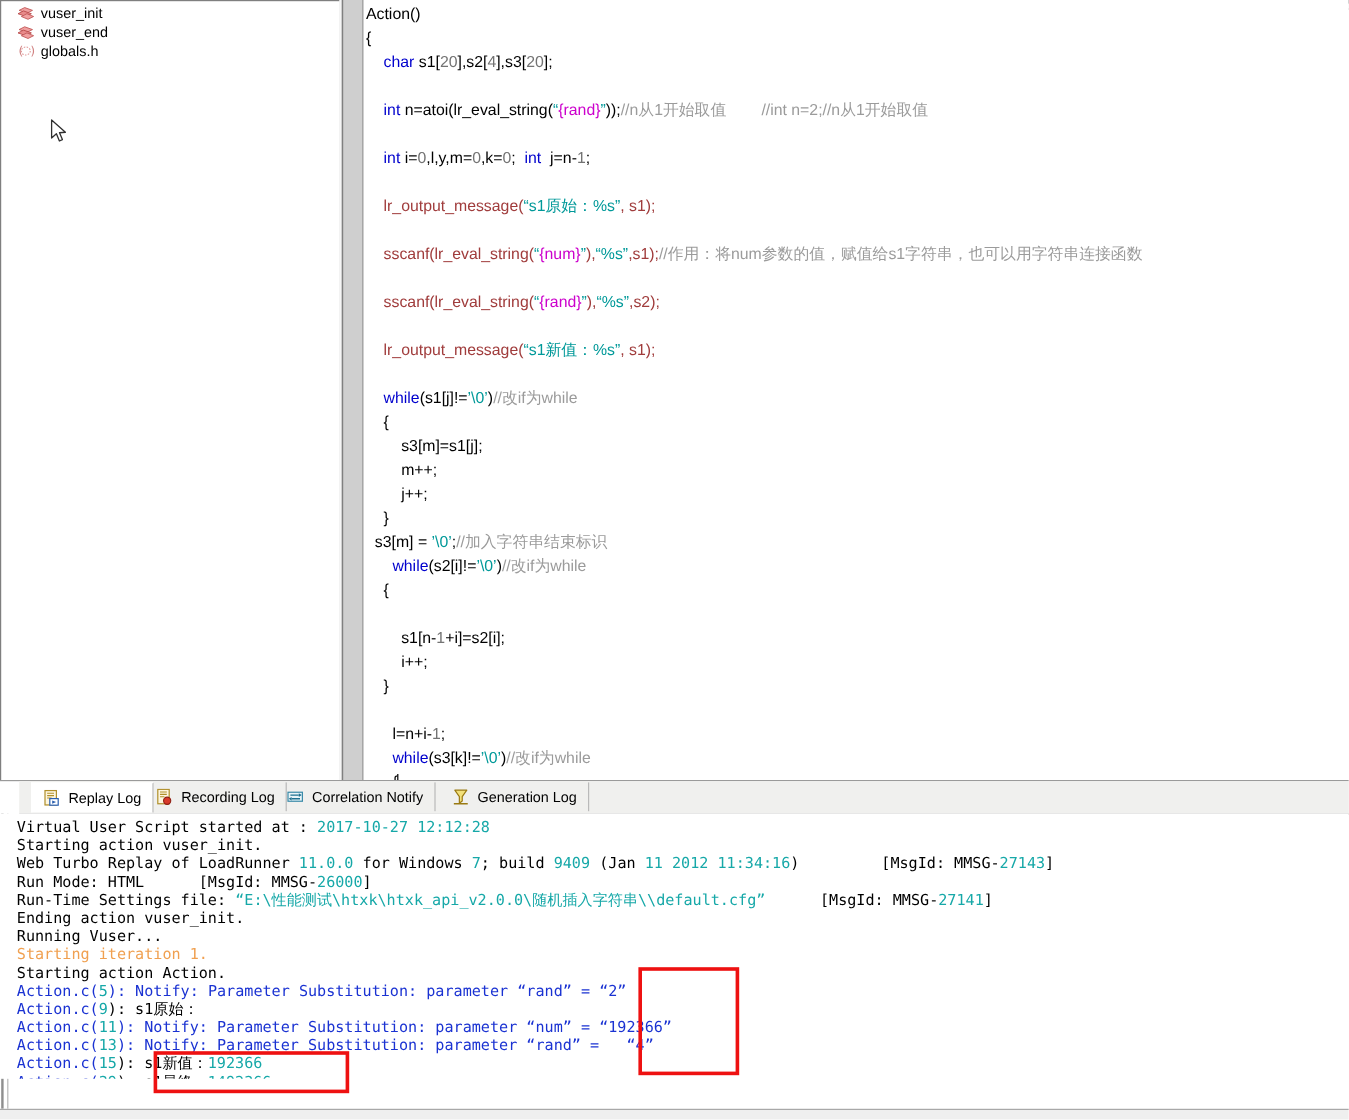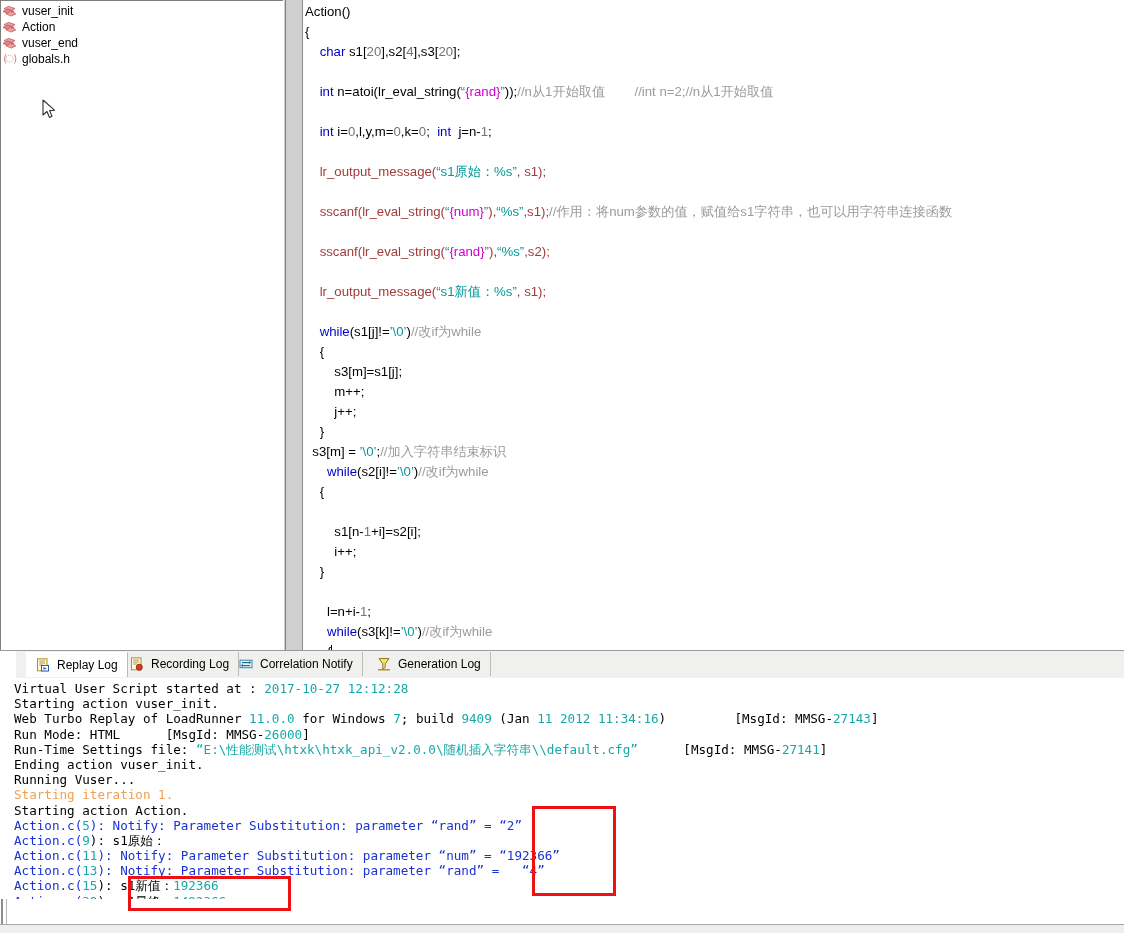--- a/index.html
+++ b/index.html
@@ -10,21 +10,21 @@
   
   .top-strip{position:absolute;left:886px;top:0;width:238px;height:7px;background:#e8e8e8;
              border-bottom:1px solid #9a9a9a;}
   .top-strip .tsdark{position:absolute;left:0;top:0;width:238px;height:3px;background:#4a4a4a;}
 
   
   .tree-panel{position:absolute;left:0;top:0;width:283px;height:650px;background:#ffffff;
               border-right:1px solid #ffffff;}
   .tree-panel .tp-left-edge{position:absolute;left:0;top:0;width:1px;height:650px;background:#7f7f7f;}
   .tree-panel .tp-top-edge{position:absolute;left:0;top:0;width:283px;height:1px;background:#7f7f7f;}
-  .tree-list{position:absolute;left:0;top:3px;width:270px;}
+  .tree-list{position:absolute;left:12px;top:3px;width:270px;}
   .tree-item{display:flex;align-items:center;height:16px;margin-bottom:0px;padding-left:2px;}
   .tree-ico{width:16px;height:14px;margin-right:4px;position:relative;flex:none;}
   .tree-label{font-family:"Liberation Sans",sans-serif;font-size:12px;color:#000000;line-height:14px;
               white-space:nowrap;}
 
   
   .ic-brick{display:block;width:15px;height:13px;}
   .ic-hdr{display:block;width:15px;height:13px;}
 
   
@@ -110,30 +110,20 @@
           <span class="tree-label">vuser_init</span>
         </div>
         <div class="tree-item">
           <span class="tree-ico">
             <svg class="ic-brick" viewBox="0 0 16 14">
               <polygon points="2,5 7,2.5 14,5 9,7.5" fill="#f0a0a0" stroke="#c05858" stroke-width="0.8"></polygon>
               <polygon points="1,8 6,5.5 13,8 8,10.5" fill="#e88a8a" stroke="#b84a4a" stroke-width="0.8"></polygon>
               <polygon points="4,10.5 9,8 15,10.5 10,13" fill="#f0a0a0" stroke="#c05858" stroke-width="0.8"></polygon>
             </svg>
           </span>
-          <span class="tree-label">Action</span>
-        </div>
-        <div class="tree-item">
-          <span class="tree-ico">
-            <svg class="ic-brick" viewBox="0 0 16 14">
-              <polygon points="2,5 7,2.5 14,5 9,7.5" fill="#f0a0a0" stroke="#c05858" stroke-width="0.8"></polygon>
-              <polygon points="1,8 6,5.5 13,8 8,10.5" fill="#e88a8a" stroke="#b84a4a" stroke-width="0.8"></polygon>
-              <polygon points="4,10.5 9,8 15,10.5 10,13" fill="#f0a0a0" stroke="#c05858" stroke-width="0.8"></polygon>
-            </svg>
-          </span>
           <span class="tree-label">vuser_end</span>
         </div>
         <div class="tree-item">
           <span class="tree-ico">
             <svg class="ic-hdr" viewBox="0 0 16 14">
               <text x="0" y="11" font-size="11" fill="#d08080" font-family="monospace">(</text>
               <ellipse cx="8" cy="7" rx="4" ry="3.6" fill="none" stroke="#e09a9a" stroke-width="1" stroke-dasharray="1.4 1.2"></ellipse>
               <text x="11" y="11" font-size="11" fill="#d08080" font-family="monospace">)</text>
             </svg>
           </span>

